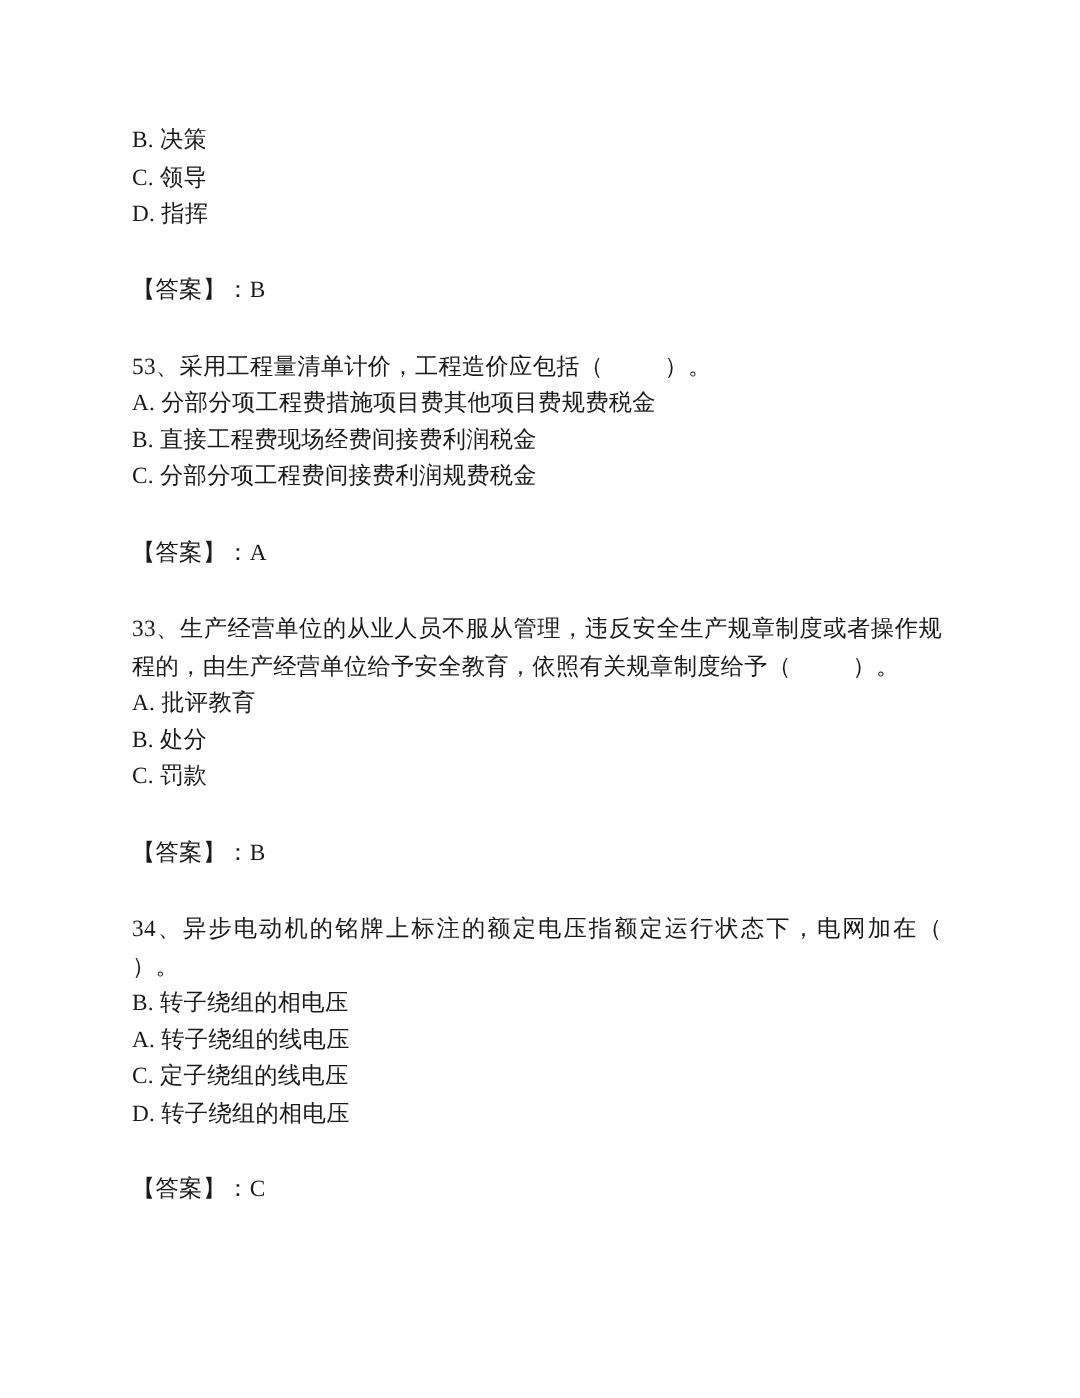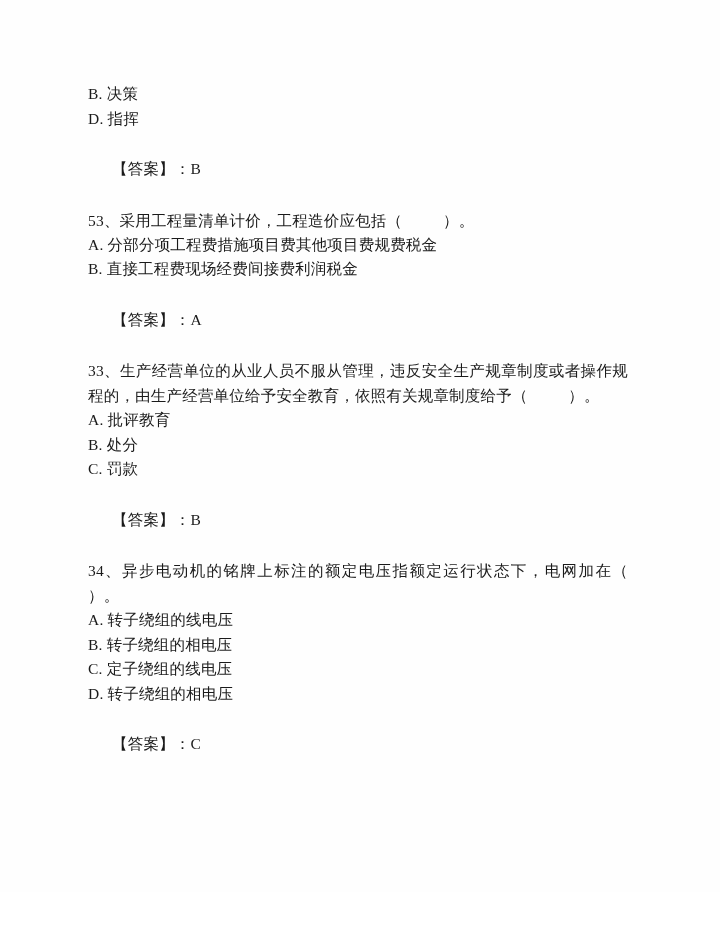--- a/index.html
+++ b/index.html
@@ -27,54 +27,55 @@
     white-space: pre-wrap;
     letter-spacing: 0.2px;
   }
   .opt {
     font-size: 15.5px;
     line-height: 24.5px;
   }
   .answer {
     font-size: 15.5px;
     line-height: 24.5px;
-    margin-left: 24px;
   }
   .q-body {
     font-size: 15.5px;
     line-height: 25px;
     text-align: justify;
     text-justify: inter-ideograph;
   }
   .spacer-lg { height: 26px; }
 </style>
 </head>
 <body>
 
 <div class="page">
   <div id="content">
       <div class="opt line">B. 决策</div>
+      <div class="opt line">C. 领导</div>
       <div class="opt line">D. 指挥</div>
       <div class="spacer-lg"></div>
       <div class="answer line">【答案】：B</div>
       <div class="spacer-lg"></div>
       <div class="q-body line">53、采用工程量清单计价，工程造价应包括（          ）。</div>
       <div class="opt line">A. 分部分项工程费措施项目费其他项目费规费税金</div>
       <div class="opt line">B. 直接工程费现场经费间接费利润税金</div>
+      <div class="opt line">C. 分部分项工程费间接费利润规费税金</div>
       <div class="spacer-lg"></div>
       <div class="answer line">【答案】：A</div>
       <div class="spacer-lg"></div>
       <div class="q-body line">33、生产经营单位的从业人员不服从管理，违反安全生产规章制度或者操作规程的，由生产经营单位给予安全教育，依照有关规章制度给予（          ）。</div>
       <div class="opt line">A. 批评教育</div>
       <div class="opt line">B. 处分</div>
       <div class="opt line">C. 罚款</div>
       <div class="spacer-lg"></div>
       <div class="answer line">【答案】：B</div>
       <div class="spacer-lg"></div>
       <div class="q-body line">34、异步电动机的铭牌上标注的额定电压指额定运行状态下，电网加在（       ）。</div>
+      <div class="opt line">B. 转子绕组的相电压</div>
       <div class="opt line">A. 转子绕组的线电压</div>
-      <div class="opt line">B. 转子绕组的相电压</div>
       <div class="opt line">C. 定子绕组的线电压</div>
       <div class="opt line">D. 转子绕组的相电压</div>
       <div class="spacer-lg"></div>
       <div class="answer line">【答案】：C</div>
     </div>
 </div>
 
 </body></html>

